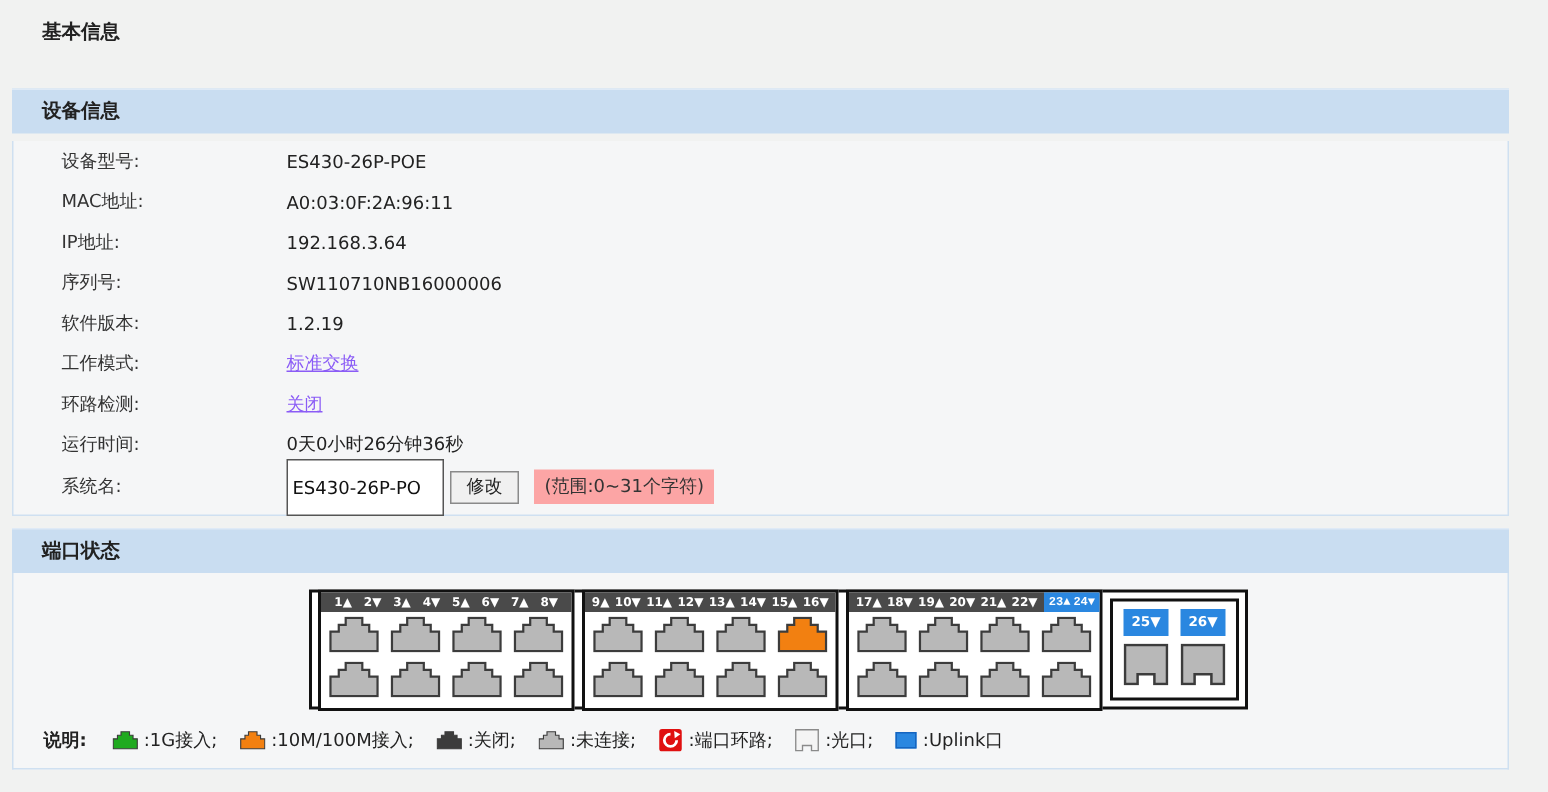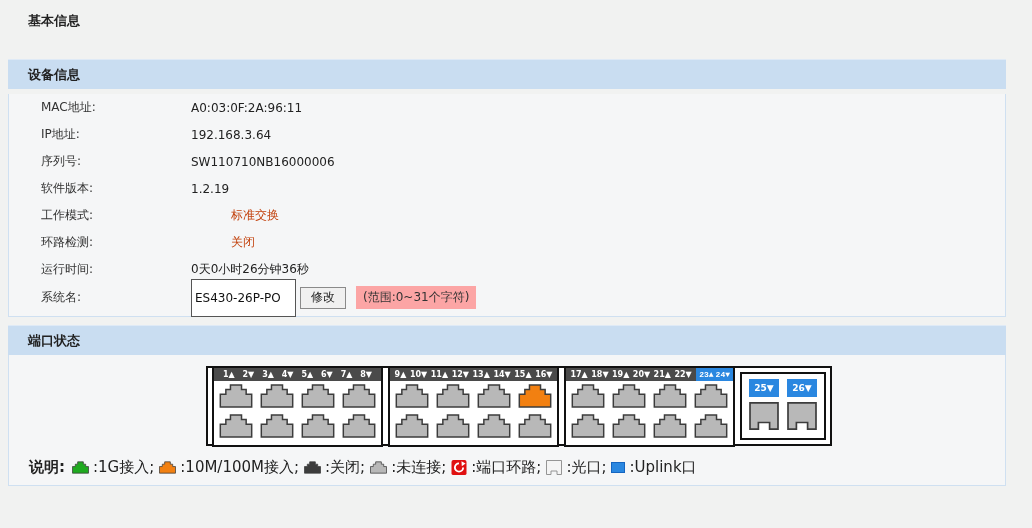--- a/index.html
+++ b/index.html
@@ -25,21 +25,21 @@
     padding-left:20px;
   }
   .panel-body {
     background:#f5f6f7;
     border:1px solid #cfe0f1; border-top:none;
   }
   .info-row { height:27px; display:flex; align-items:center; }
   .info-row:first-child { margin-top:5px; }
   .info-label { margin-left:32px; width:150px; color:#333; }
   .info-value { color:#222; }
-  .info-value a { color:#c2410c; cursor:pointer;margin-left:40px; }
+  .info-value a { color:#8b5cf6; text-decoration:underline; cursor:pointer; }
   .sysname-row { height:33px; display:flex; align-items:center; padding-bottom:4px; }
   .sysname-input {
     width:105px; height:22px; border:1px solid #555; background:#fff;
     font-family:inherit; font-size:12px; padding:18px 3px; color:#111;
   }
   .modify-btn {
     margin-left:4px; width:46px; height:22px;
     background:#f0f0f0; border:1px solid #8a8a8a;
     font-family:inherit; font-size:12px; color:#222; cursor:pointer;
   }
@@ -70,35 +70,39 @@
   }
   .sfp-col { display:flex; flex-direction:column; align-items:center; }
   .sfp-chip {
     width:30px; height:18px; background:#2a87e0; color:#fff;
     font-size:9px; font-weight:bold; display:flex; align-items:center;
     justify-content:center; margin-bottom:5px;
   }
   
   .legend {
     position:absolute; left:20px; top:103px;
-    display:flex; align-items:flex-start; gap:5px; font-size:15px; color:#222;
+    display:flex; align-items:flex-start; gap:15px; font-size:12px; color:#222;
     white-space:nowrap;
   }
   .legend .prefix { font-weight:bold; margin-right:2px; }
   .legend-item { display:flex; align-items:center; gap:4px; }
   .uplink-swatch { width:14px; height:11px; background:#2a87e0; border:1px solid #1565c0; }
 </style>
 </head>
 <body>
 
 <div class="page-title">基本信息</div>
 
 <div class="panel first">
   <div class="panel-header">设备信息</div>
   <div class="panel-body">
+    <div class="info-row">
+      <div class="info-label">设备型号:</div>
+      <div class="info-value">ES430-26P-POE</div>
+    </div>
     <div class="info-row">
       <div class="info-label">MAC地址:</div>
       <div class="info-value">A0:03:0F:2A:96:11</div>
     </div>
     <div class="info-row">
       <div class="info-label">IP地址:</div>
       <div class="info-value">192.168.3.64</div>
     </div>
     <div class="info-row">
       <div class="info-label">序列号:</div>

